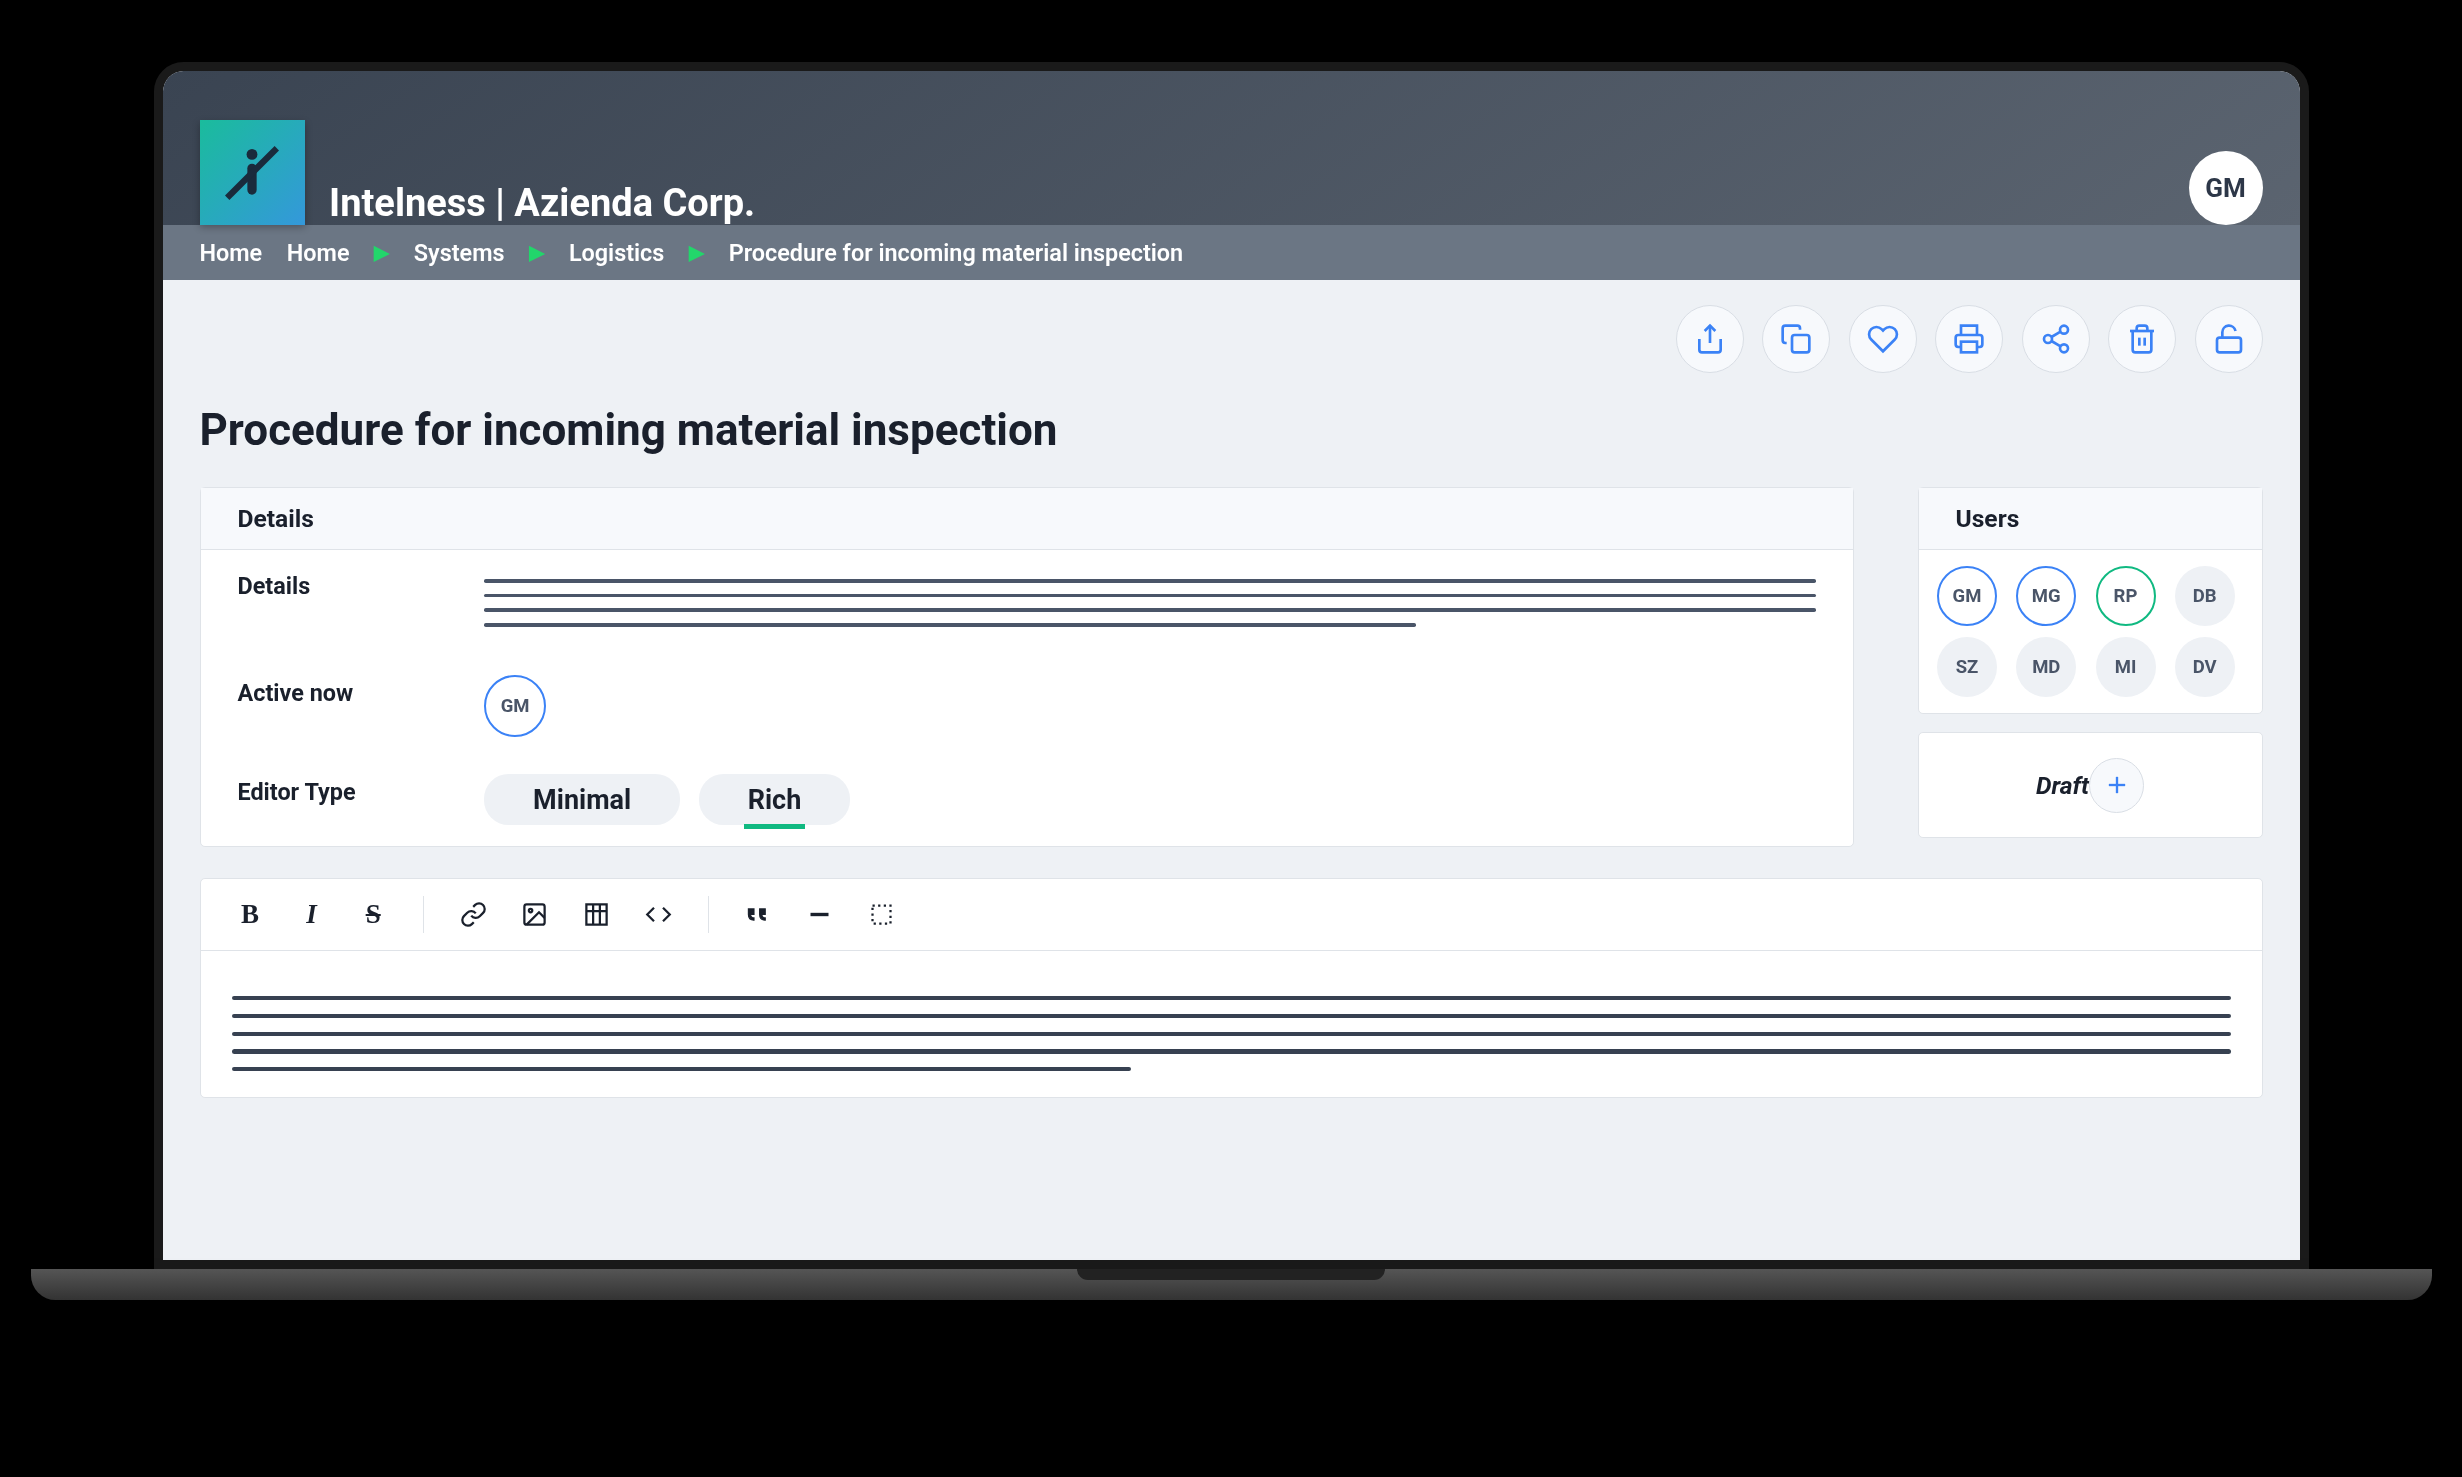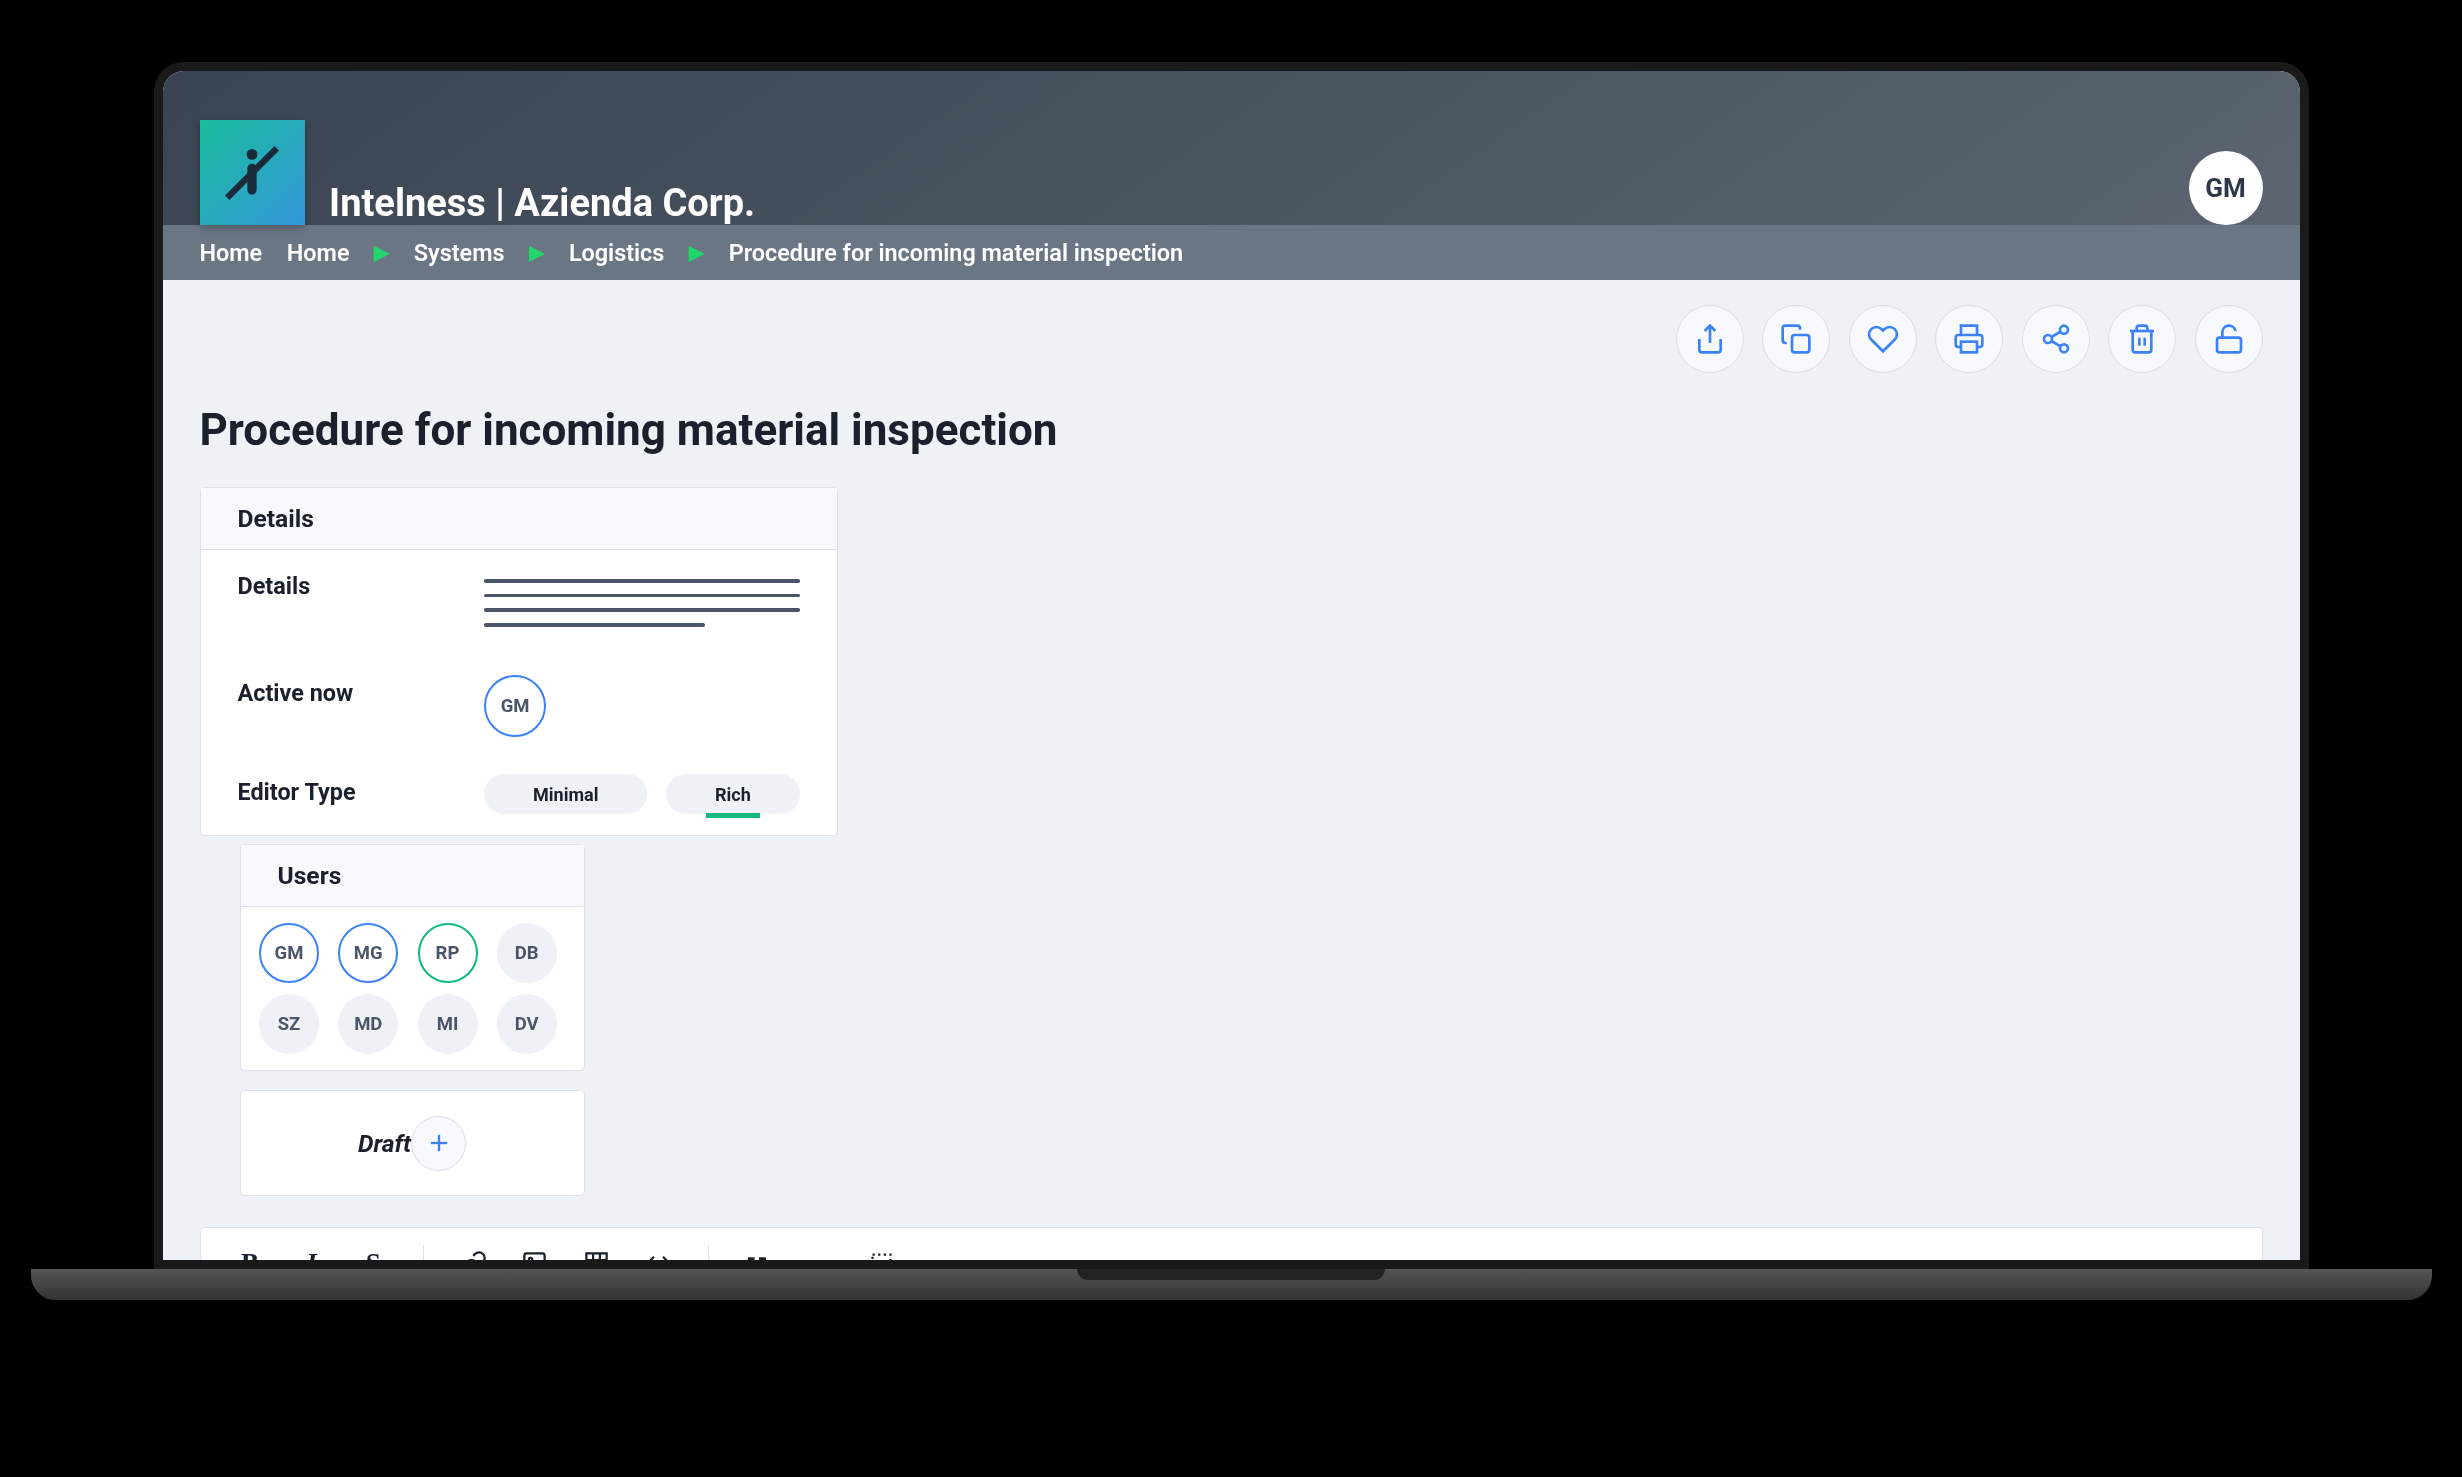--- a/index.html
+++ b/index.html
@@ -118,23 +118,22 @@
   .action-btn svg { width:32px;height:32px; }
 
   .page-title {
     font-size:44px;
     font-weight:700;
     color:#1a202c;
     margin-bottom:31px;
   }
 
   .cols {
-    display:flex;gap:8px;
+    display:flex;gap:24px;
     align-items:flex-start;
-    flex-direction:column;
   }
   .panel {
     background:#fff;
     border:1.2px solid #dfe3e8;
     border-radius:4.9px;
   }
   .panel-head {
     background:#f7f9fc;
     border-bottom:1.2px solid #dfe3e8;
     padding:16px 37px;
@@ -170,21 +169,21 @@
     background:#eef1f5;
   }
   .avatar-sm.blue { border:2.5px solid #3b82f6; background:#fff;}
   .avatar-sm.green { border:2.5px solid #10b981; background:#fff;}
 
   .seg {
     display:inline-flex;gap:18.5px;
   }
   .seg-btn {
     background:#eef1f5;border-radius:24.6px;
-    padding:9.8px 49px;font-size:18px;font-weight:700;color:#1a202c;
+    padding:9.8px 49px;font-size:27px;font-weight:700;color:#1a202c;
     position:relative;cursor:pointer;
   }
   .seg-btn.active::after {
     content:"";position:absolute;left:30%;right:30%;bottom:-3.7px;height:4.9px;background:#10b981;
   }
 
   .users-grid {
     display:grid;grid-template-columns:repeat(4,1fr);
     gap:11px;padding:16px 18.5px;
   }

